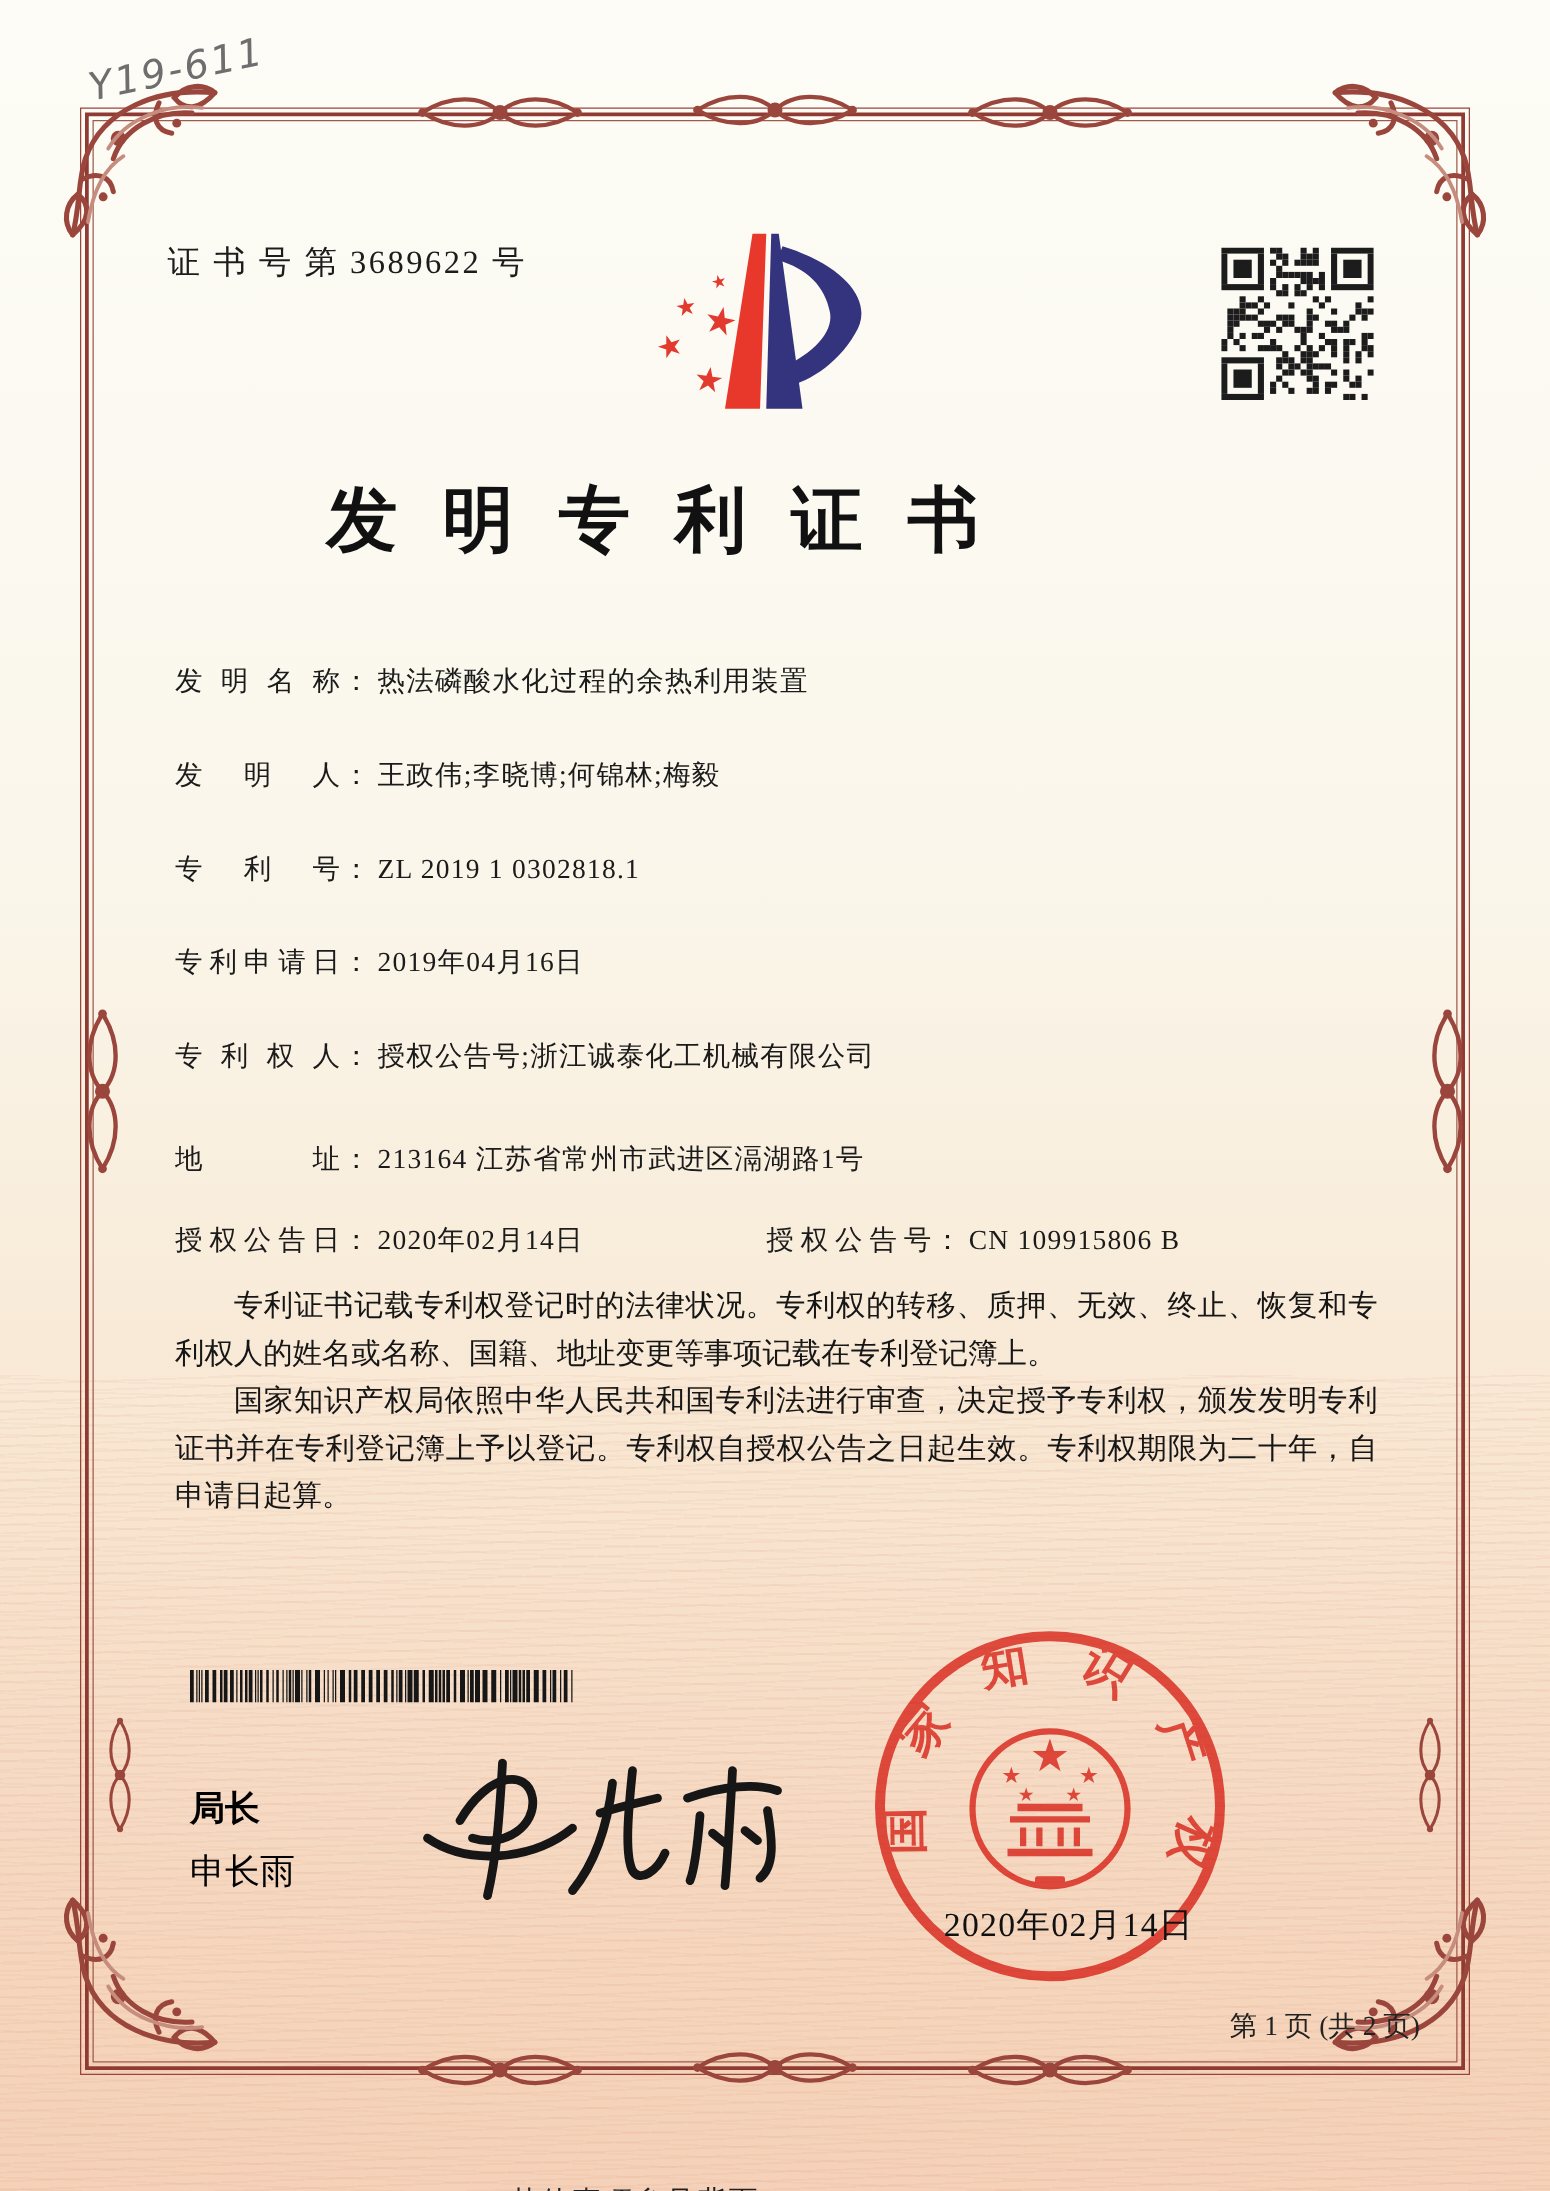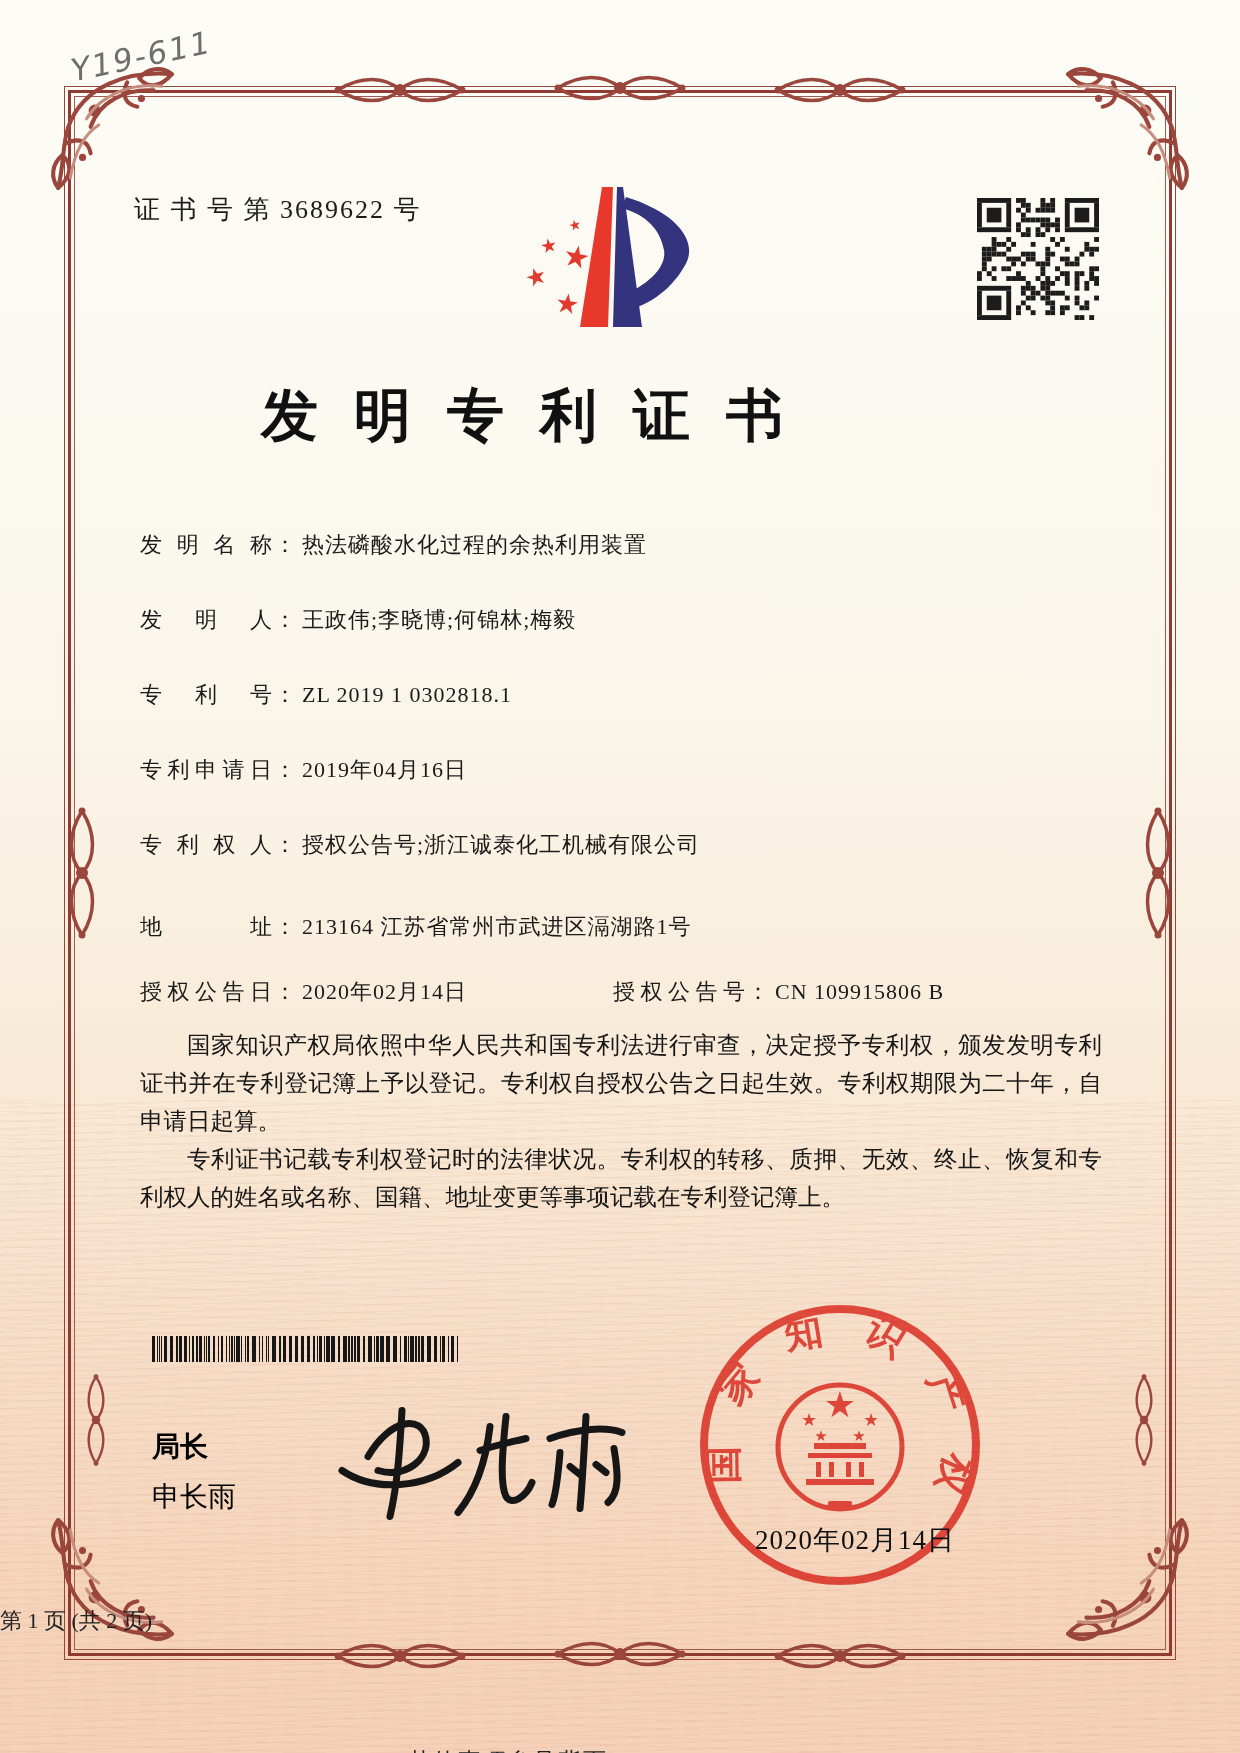--- a/index.html
+++ b/index.html
@@ -49,21 +49,21 @@
   
   .barcode{position:absolute;left:152px;top:1336px;width:310px;height:26px;}
   .sig-title{position:absolute;left:152px;top:1428px;font-family:"Liberation Sans","DejaVu Sans",sans-serif;
     font-weight:700;font-size:28px;color:#000;}
   .sig-name{position:absolute;left:152px;top:1478px;font-family:"Liberation Sans","DejaVu Sans",sans-serif;
     font-weight:400;font-size:28px;color:#000;}
   .signature{position:absolute;left:330px;top:1392px;width:300px;height:145px;}
   .seal{position:absolute;left:690px;top:1295px;width:300px;height:300px;opacity:.92;mix-blend-mode:multiply;}
   .seal-date{position:absolute;left:745px;top:1522px;width:220px;text-align:center;
     font-size:27px;color:#111;letter-spacing:1px;z-index:5;}
-  .page-info{position:absolute;left:0;top:1606px;width:1136px;text-align:left;font-size:22px;color:#222;}
+  .page-info{position:absolute;left:0;top:1606px;width:1136px;text-align:right;font-size:22px;color:#222;}
   .back-note{position:absolute;left:0;top:1716px;width:1016px;text-align:center;font-size:23px;color:#222;letter-spacing:2px;margin-top:30px;}
 </style>
 </head>
 <body>
 
 <svg width="0" height="0" style="position:absolute">
   <defs>
     <symbol id="corner-fl" viewBox="0 0 130 130">
       <g fill="none" stroke="#9a463c" stroke-width="4" stroke-linecap="round">
         <path d="M122,10 C78,6 34,22 20,62 C14,80 16,98 10,122"></path>
@@ -365,22 +365,22 @@
     <span class="flabel">地址</span><span class="fcolon">：</span><span class="fvalue">213164 江苏省常州市武进区滆湖路1号</span>
   </div>
   <div class="field-row" style="top:977px">
     <span class="flabel">授权公告日</span><span class="fcolon">：</span><span class="fvalue">2020年02月14日</span>
     <span class="grant-right">
       <span class="flabel">授权公告号</span><span class="fcolon">：</span><span class="fvalue">CN 109915806 B</span>
     </span>
   </div>
 
   <div class="body-text">
+    <p>专利证书记载专利权登记时的法律状况。专利权的转移、质押、无效、终止、恢复和专利权人的姓名或名称、国籍、地址变更等事项记载在专利登记簿上。</p>
     <p>国家知识产权局依照中华人民共和国专利法进行审查，决定授予专利权，颁发发明专利证书并在专利登记簿上予以登记。专利权自授权公告之日起生效。专利权期限为二十年，自申请日起算。</p>
-    <p>专利证书记载专利权登记时的法律状况。专利权的转移、质押、无效、终止、恢复和专利权人的姓名或名称、国籍、地址变更等事项记载在专利登记簿上。</p>
   </div>
 
   <svg class="barcode" id="barcode-svg" viewBox="0 0 310 26" preserveAspectRatio="none">
       <rect x="0" y="0" width="3" height="26" fill="#161616"></rect>
       <rect x="5" y="0" width="1" height="26" fill="#161616"></rect>
       <rect x="7" y="0" width="1" height="26" fill="#161616"></rect>
       <rect x="9" y="0" width="1" height="26" fill="#161616"></rect>
       <rect x="12" y="0" width="3" height="26" fill="#161616"></rect>
       <rect x="18" y="0" width="3" height="26" fill="#161616"></rect>
       <rect x="24" y="0" width="2" height="26" fill="#161616"></rect>

